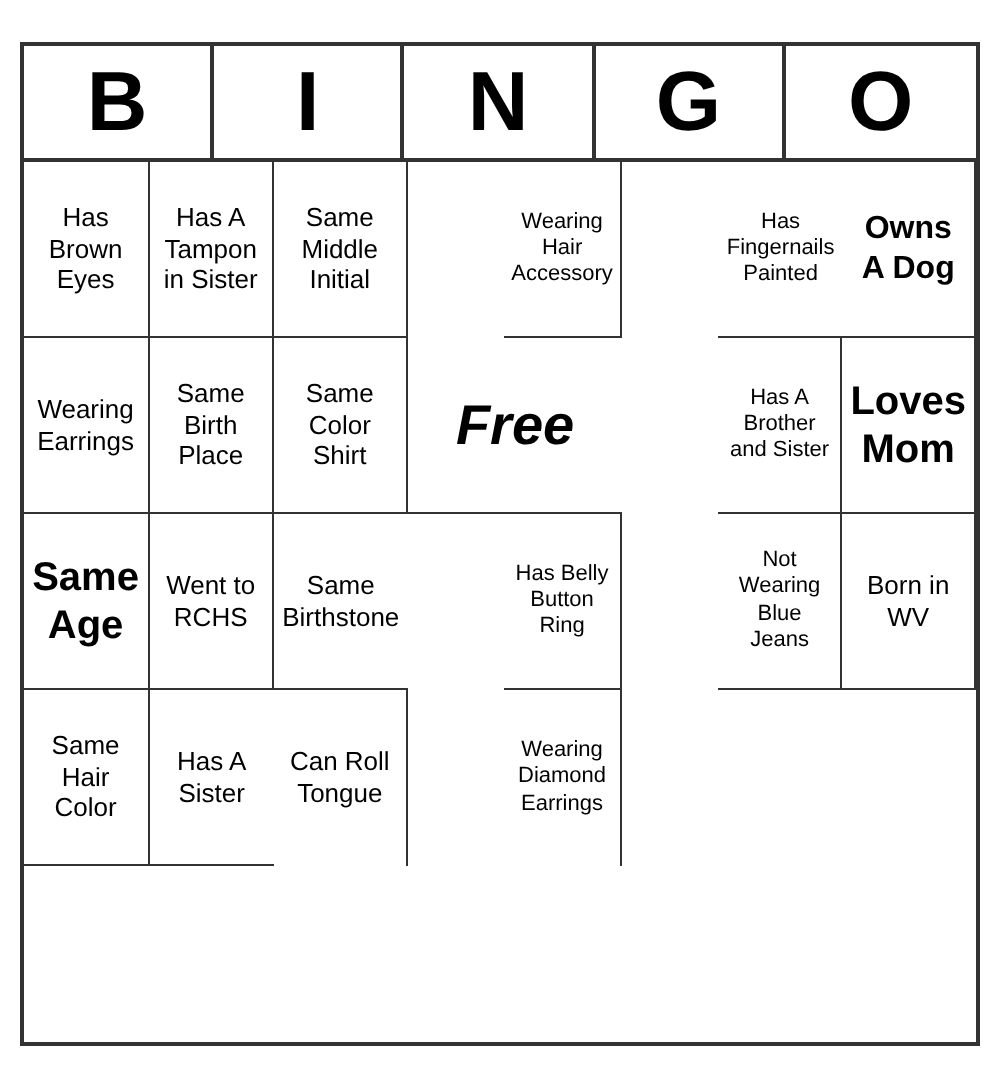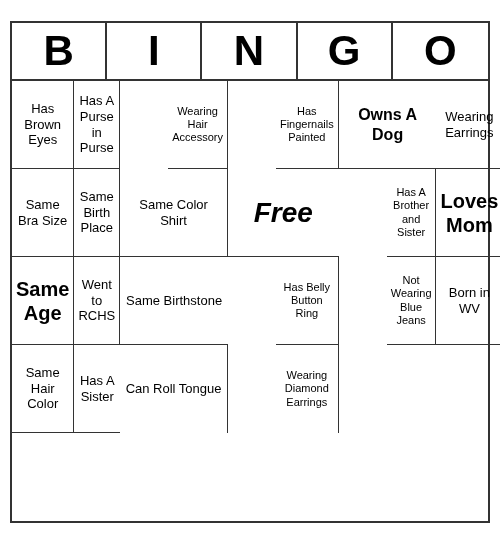--- a/index.html
+++ b/index.html
@@ -78,26 +78,26 @@
 <div class="bingo-card">
   <div class="bingo-header">
   <div class="bingo-header-cell">B</div>
       <div class="bingo-header-cell">I</div>
       <div class="bingo-header-cell">N</div>
       <div class="bingo-header-cell">G</div>
       <div class="bingo-header-cell">O</div>
     </div>
   <div class="bingo-grid">
   <div class="bingo-cell">Has Brown Eyes</div>
-      <div class="bingo-cell">Has A Purse in Purse</div>
+      <div class="bingo-cell">Has A Tampon in Sister</div>
+      <div class="bingo-cell">Same Middle Initial</div>
       <div class="bingo-cell small-text">Wearing Hair Accessory</div>
       <div class="bingo-cell small-text">Has Fingernails Painted</div>
       <div class="bingo-cell medium-text">Owns A Dog</div>
       <div class="bingo-cell">Wearing Earrings</div>
-      <div class="bingo-cell">Same Bra Size</div>
       <div class="bingo-cell">Same Birth Place</div>
       <div class="bingo-cell">Same Color Shirt</div>
       <div class="bingo-cell free-cell">Free</div>
       <div class="bingo-cell small-text">Has A Brother and Sister</div>
       <div class="bingo-cell large-text">Loves Mom</div>
       <div class="bingo-cell large-text">Same Age</div>
       <div class="bingo-cell">Went to RCHS</div>
       <div class="bingo-cell">Same Birthstone</div>
       <div class="bingo-cell small-text">Has Belly Button Ring</div>
       <div class="bingo-cell small-text">Not Wearing Blue Jeans</div>

